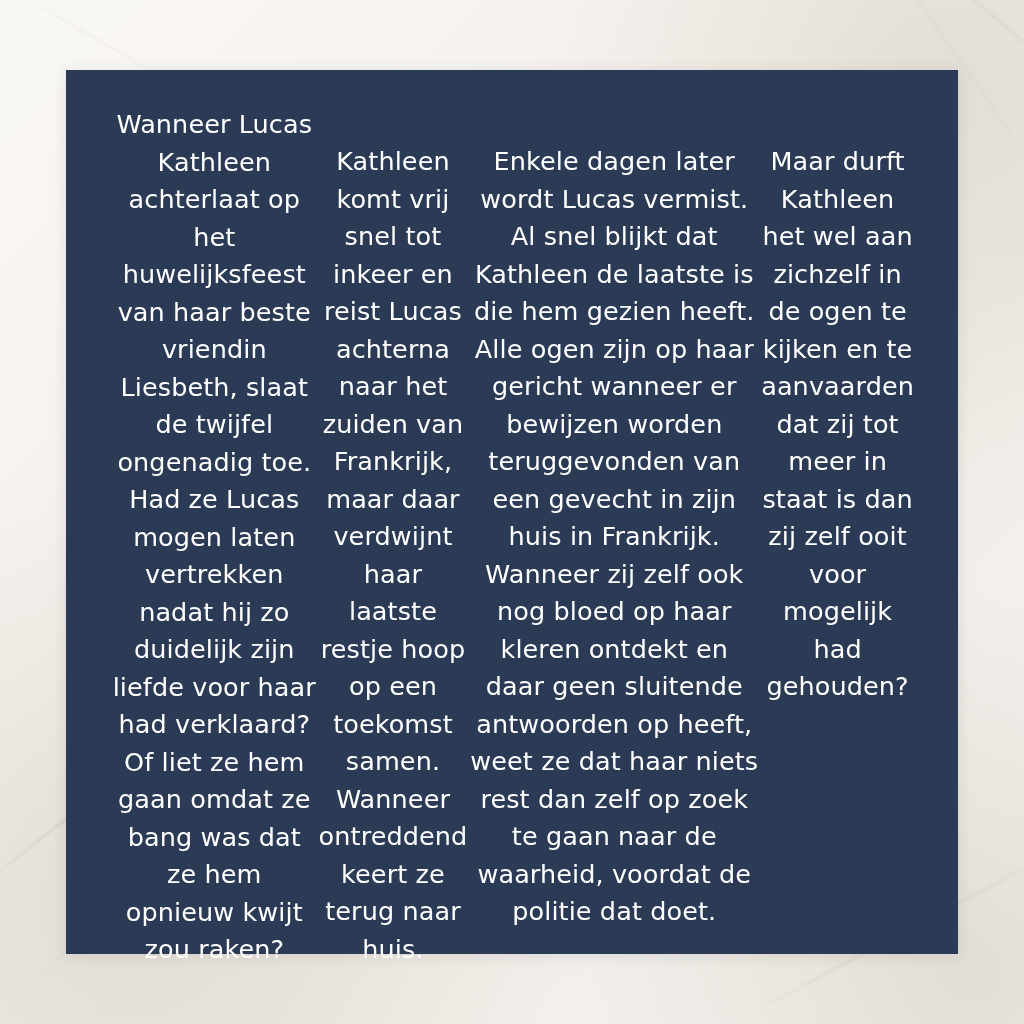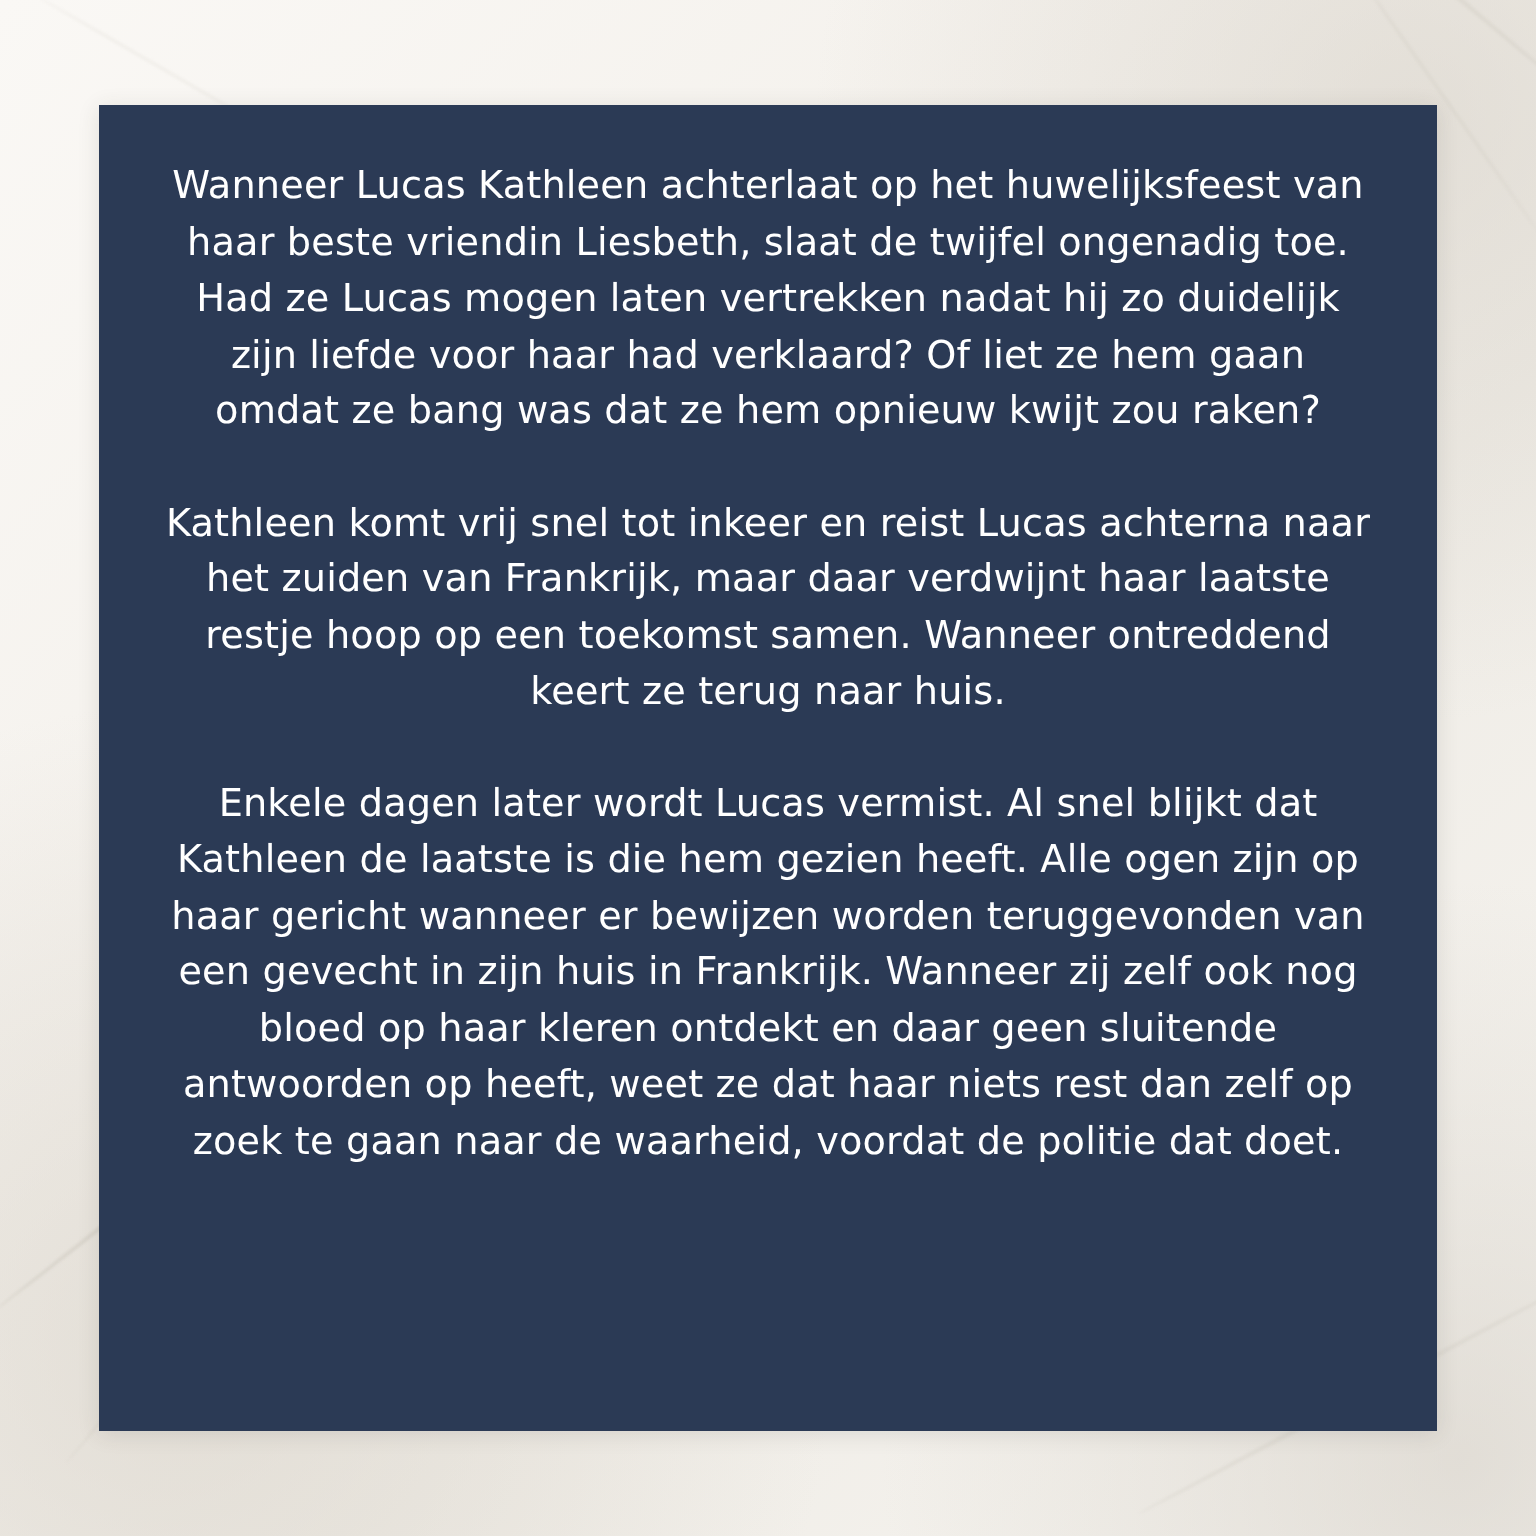--- a/index.html
+++ b/index.html
@@ -43,21 +43,21 @@
   .card {
     position: absolute;
     left: 66px;
     top: 70px;
     width: 892px;
     height: 884px;
     background: #2b3a55;
     box-sizing: border-box;
     padding: 36px 44px 30px 44px;
     display: flex;
-    flex-direction: column;
+    flex-direction: row;
     justify-content: flex-start;
     box-shadow: 0 2px 14px rgba(60,55,48,0.12);
   }
 
   .blurb {
     color: #ffffff;
     font-family: "DejaVu Sans", sans-serif;
     font-size: 25.5px;
     line-height: 37.5px;
     text-align: center;
@@ -77,14 +77,15 @@
   <div class="vein v2"></div>
   <div class="vein v3"></div>
   <div class="vein v4"></div>
   <div class="vein v5"></div>
   <div class="vein v6"></div>
 
   <div class="card">
     <p class="blurb">Wanneer Lucas Kathleen achterlaat op het huwelijksfeest van haar beste vriendin Liesbeth, slaat de twijfel ongenadig toe. Had ze Lucas mogen laten vertrekken nadat hij zo duidelijk zijn liefde voor haar had verklaard? Of liet ze hem gaan omdat ze bang was dat ze hem opnieuw kwijt zou raken?</p>
     <p class="blurb">Kathleen komt vrij snel tot inkeer en reist Lucas achterna naar het zuiden van Frankrijk, maar daar verdwijnt haar laatste restje hoop op een toekomst samen. Wanneer ontreddend keert ze terug naar huis.</p>
     <p class="blurb">Enkele dagen later wordt Lucas vermist. Al snel blijkt dat Kathleen de laatste is die hem gezien heeft. Alle ogen zijn op haar gericht wanneer er bewijzen worden teruggevonden van een gevecht in zijn huis in Frankrijk. Wanneer zij zelf ook nog bloed op haar kleren ontdekt en daar geen sluitende antwoorden op heeft, weet ze dat haar niets rest dan zelf op zoek te gaan naar de waarheid, voordat de politie dat doet.</p>
+    <p class="blurb">Maar durft Kathleen het wel aan zichzelf in de ogen te kijken en te aanvaarden dat zij tot meer in staat is dan zij zelf ooit voor mogelijk had gehouden?</p>
   </div>
 </div>
 
 </body></html>

